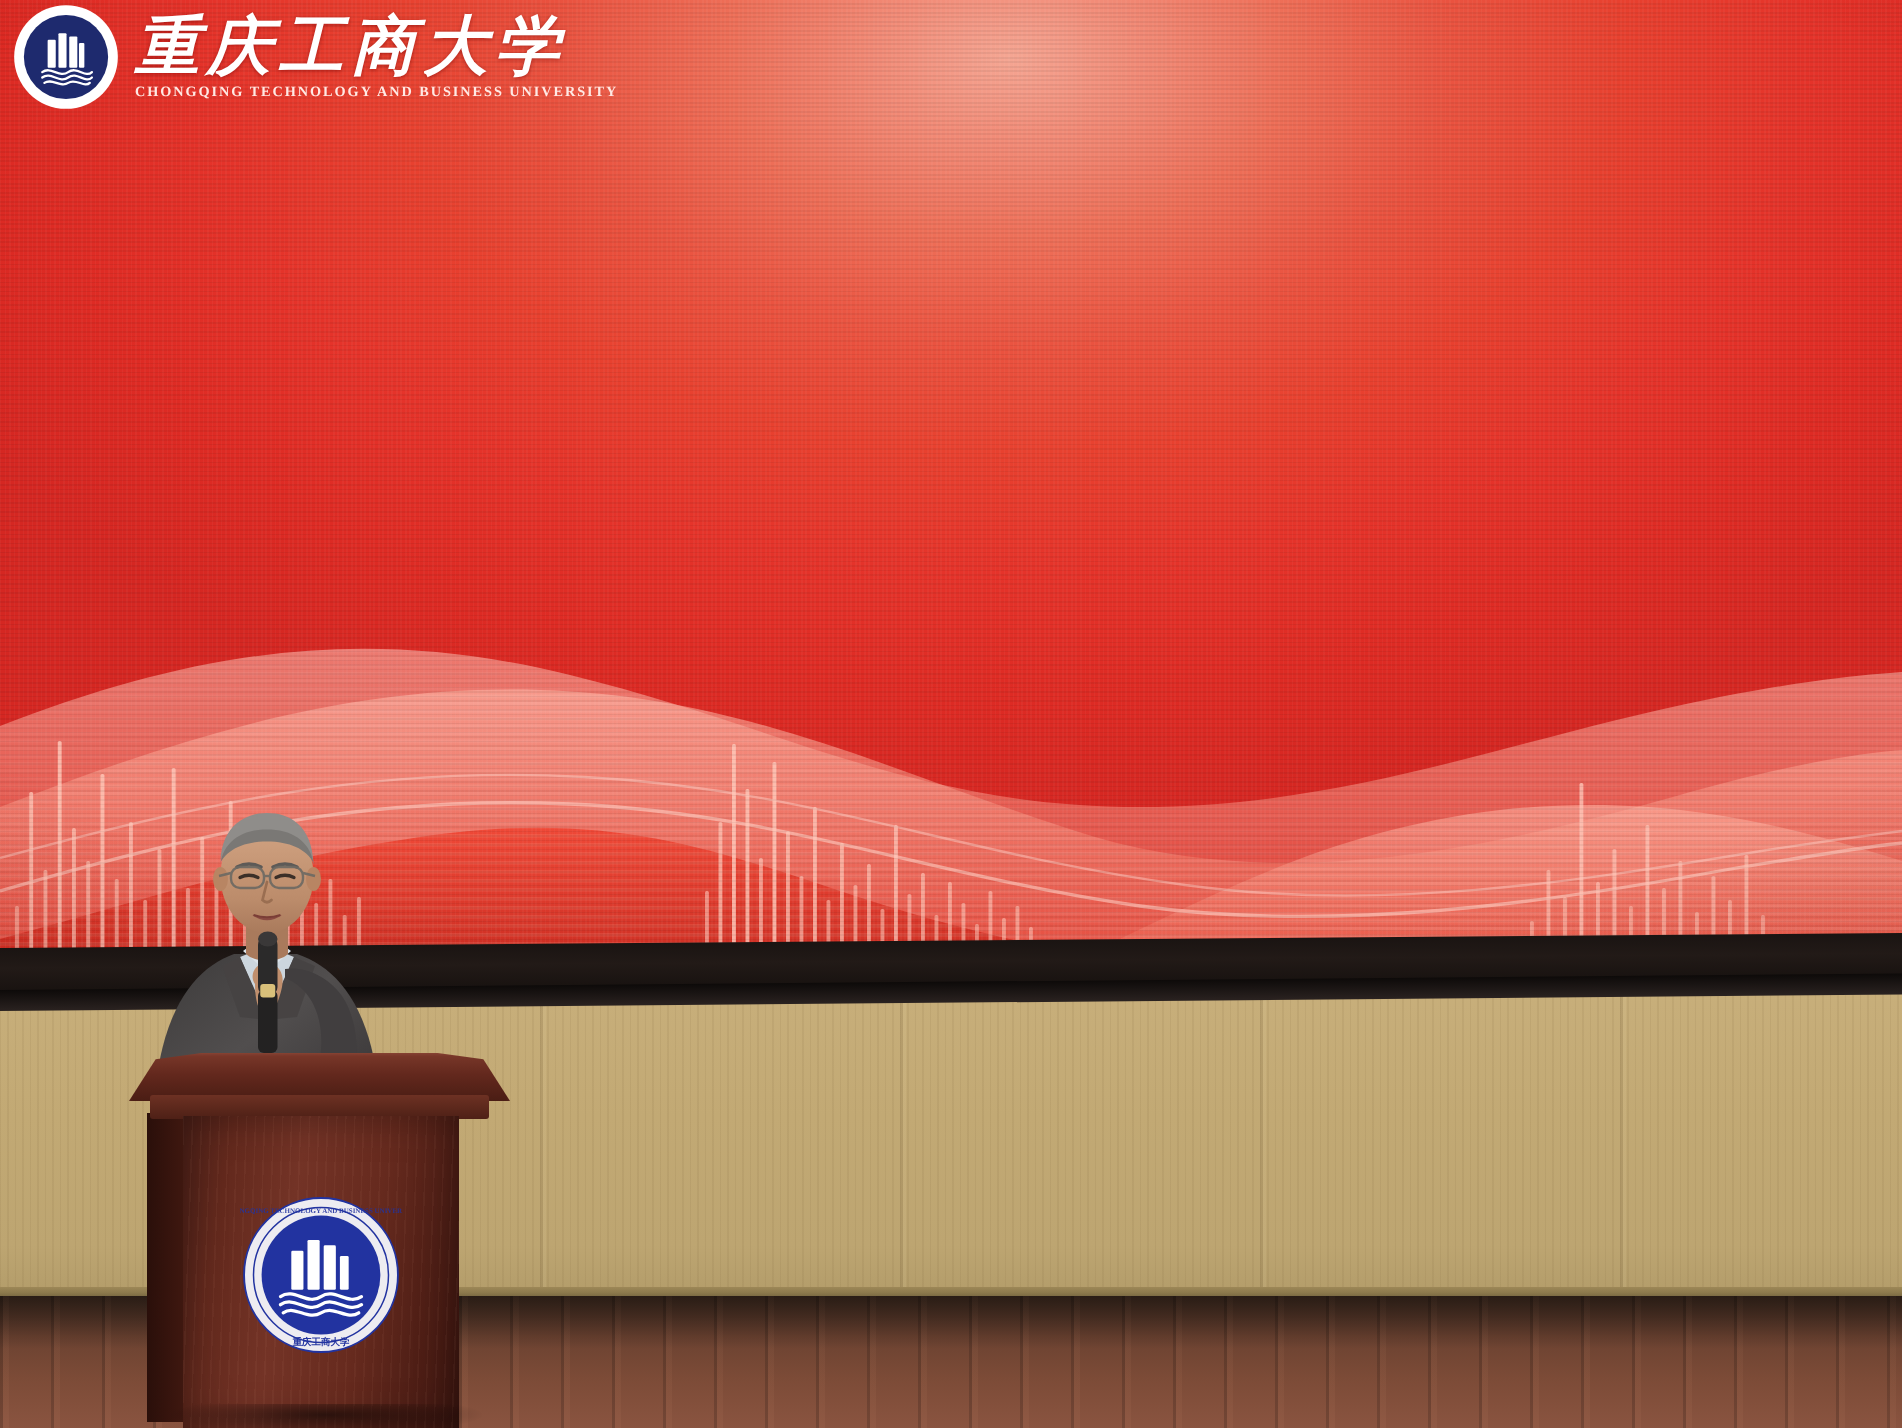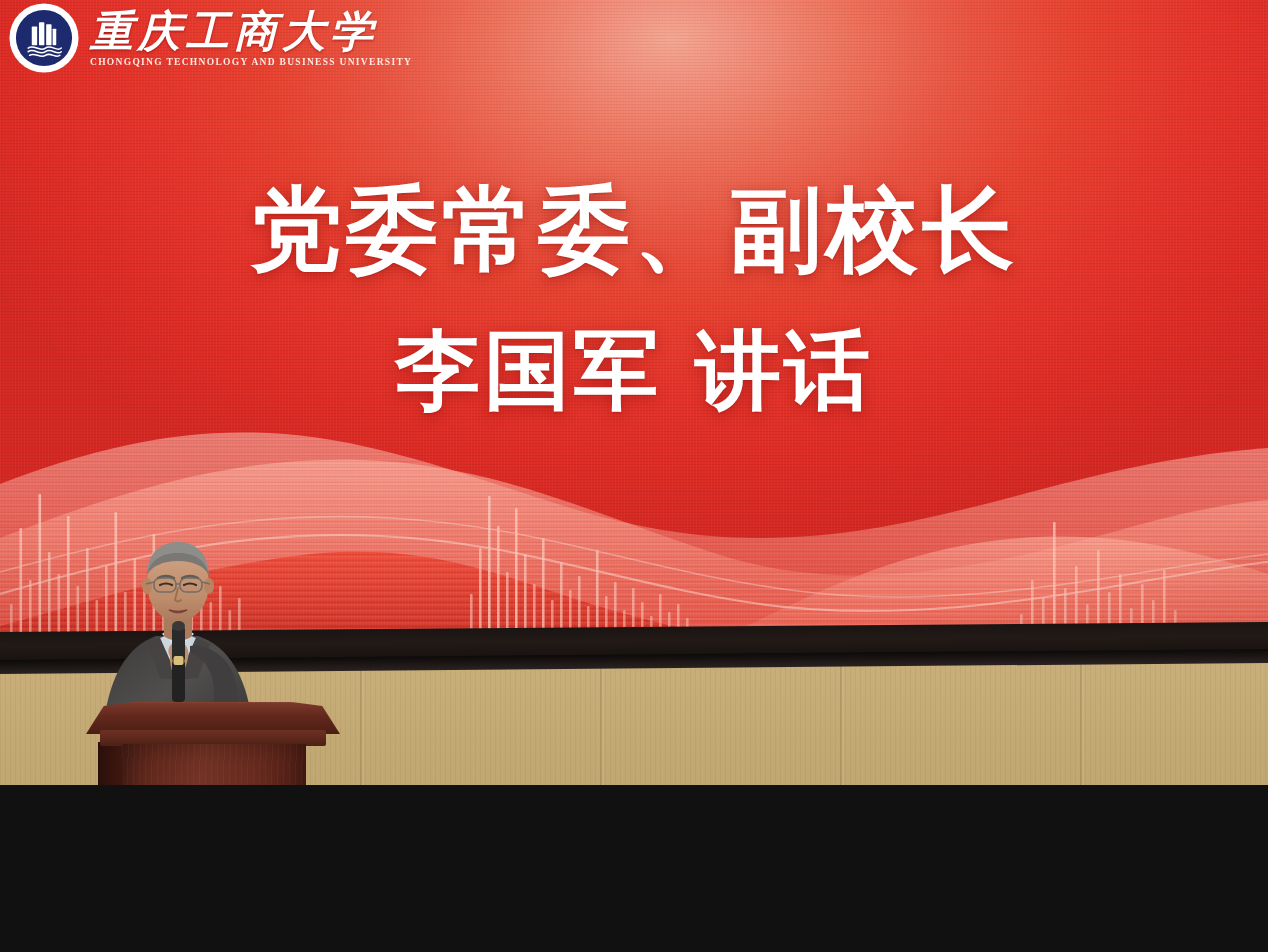--- a/index.html
+++ b/index.html
@@ -1,21 +1,21 @@
 <!DOCTYPE html>
 <html><head>
 <meta charset="utf-8">
 <style>
   * { margin:0; padding:0; box-sizing:border-box; }
   html,body { background:#111; }
   body { font-family:"Liberation Sans", sans-serif; }
 
   #stage {
     position:relative;
-    width:1268px; height:785px;
+    width:1268px; height:952px;
     overflow:hidden;
     background:#2b1a14;
   }
 
   
   .room-wall {
     position:absolute; left:0; top:0; width:1268px; height:952px;
     background:#c4ab78;
   }
   .wall-panel-wood {
@@ -338,24 +338,20 @@
             <circle cx="50" cy="50" r="43.5" fill="none" stroke="#ffffff" stroke-width="0.5" opacity=".5"></circle>
           </g>
         </svg>
       </div>
       <div class="logo-wordmark">
         <span class="logo-cn">重庆工商大学</span>
         <span class="logo-en">CHONGQING  TECHNOLOGY  AND  BUSINESS  UNIVERSITY</span>
       </div>
     </div>
 
-    <div id="slide-title">
-      <div class="title-line1">党委常委、副校长</div>
-      <div class="title-line2">李国军 讲话</div>
-    </div>
 
   </div>
 
   <div class="screen-bezel"></div>
   <div class="screen-bezel-2"></div>
 
   <div id="speaker">
     <svg viewBox="0 0 180 230" width="180" height="230">
       <defs>
         <linearGradient id="jacket" x1="0" y1="0" x2="1" y2="1">

